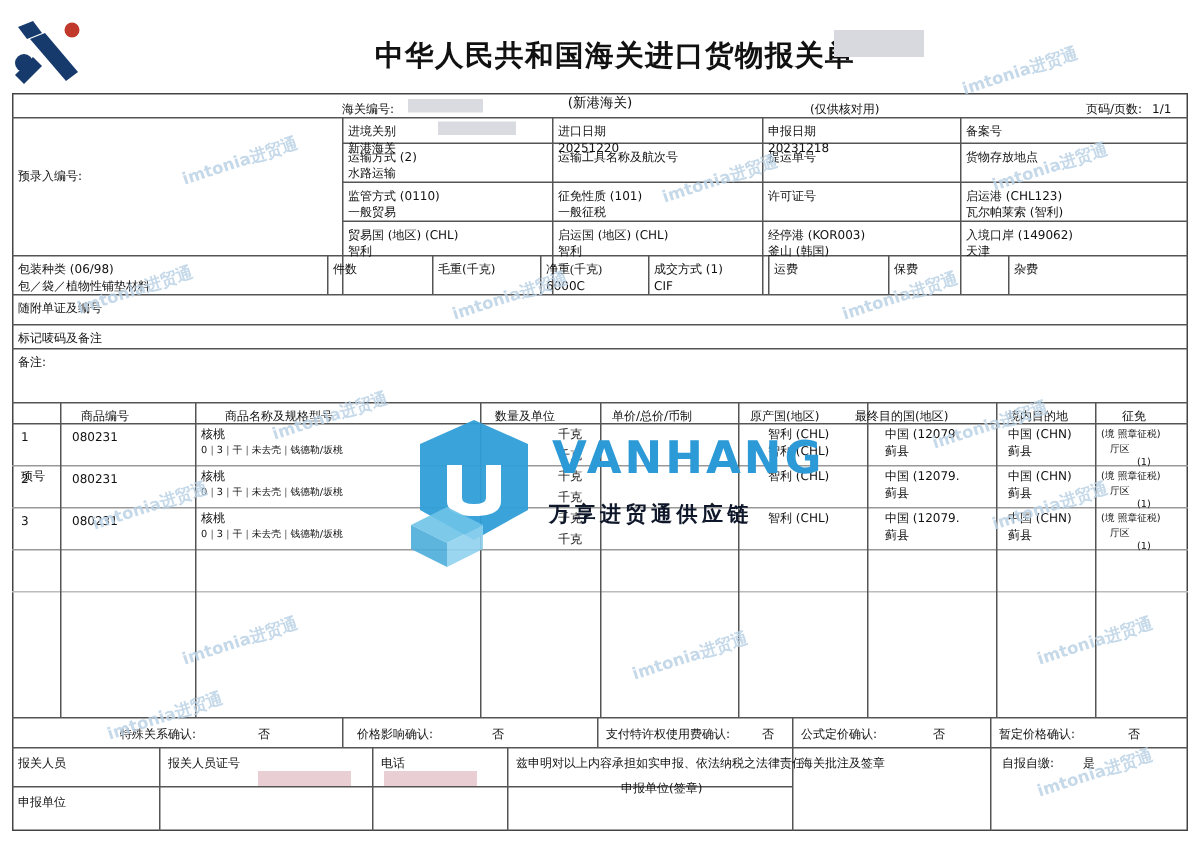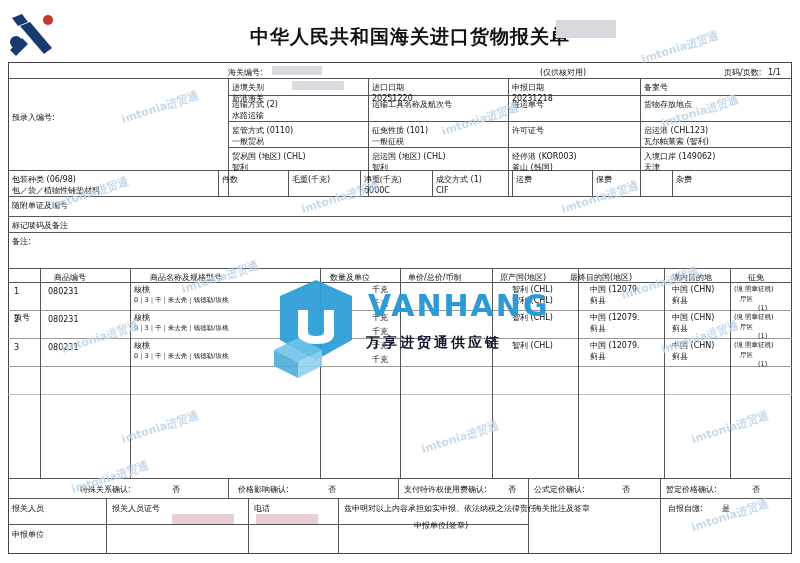--- a/index.html
+++ b/index.html
@@ -82,20 +82,21 @@
       <path d="M4 6 L14 2 L20 10 L10 14 Z"></path>
       <path d="M12 14 L22 10 L44 36 L36 42 Z"></path>
       <circle cx="8" cy="30" r="6"></circle>
       <path d="M2 38 L14 26 L20 32 L8 44 Z"></path>
       <circle cx="40" cy="8" r="5" fill="#c0392b"></circle>
     </g>
   </svg>
 
   <div class="title">中华人民共和国海关进口货物报关单</div>
   <div class="title-redact"></div>
+  <div class="subtitle">(新港海关)</div>
 
   <div class="cell lbl" style="left:12px;top:67px;margin-top:45px;">预录入编号:</div>
   <div class="cell lbl" style="left:228px;top:67px;">海关编号:</div>
   <div class="redact" style="left:272px;top:66px;width:50px;height:9px;"></div>
   <div class="cell lbl" style="left:540px;top:67px;">(仅供核对用)</div>
   <div class="cell lbl" style="left:724px;top:67px;">页码/页数:</div>
   <div class="cell lbl" style="left:768px;top:67px;">1/1</div>
 
   <div class="frame"></div>
 

